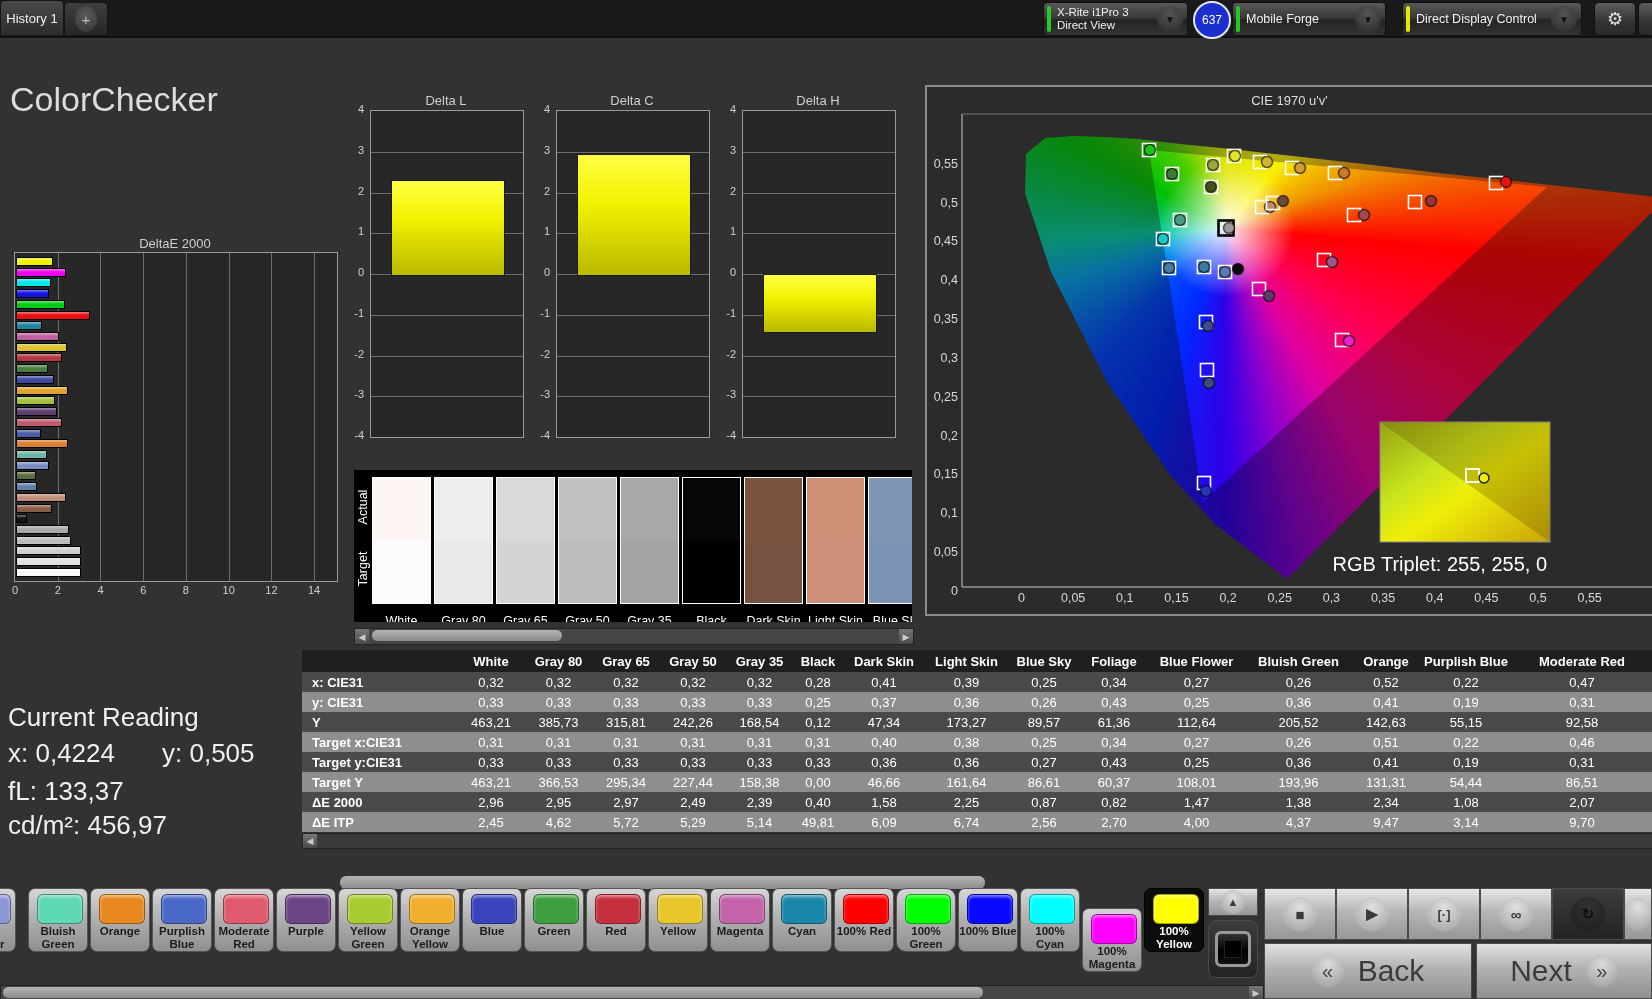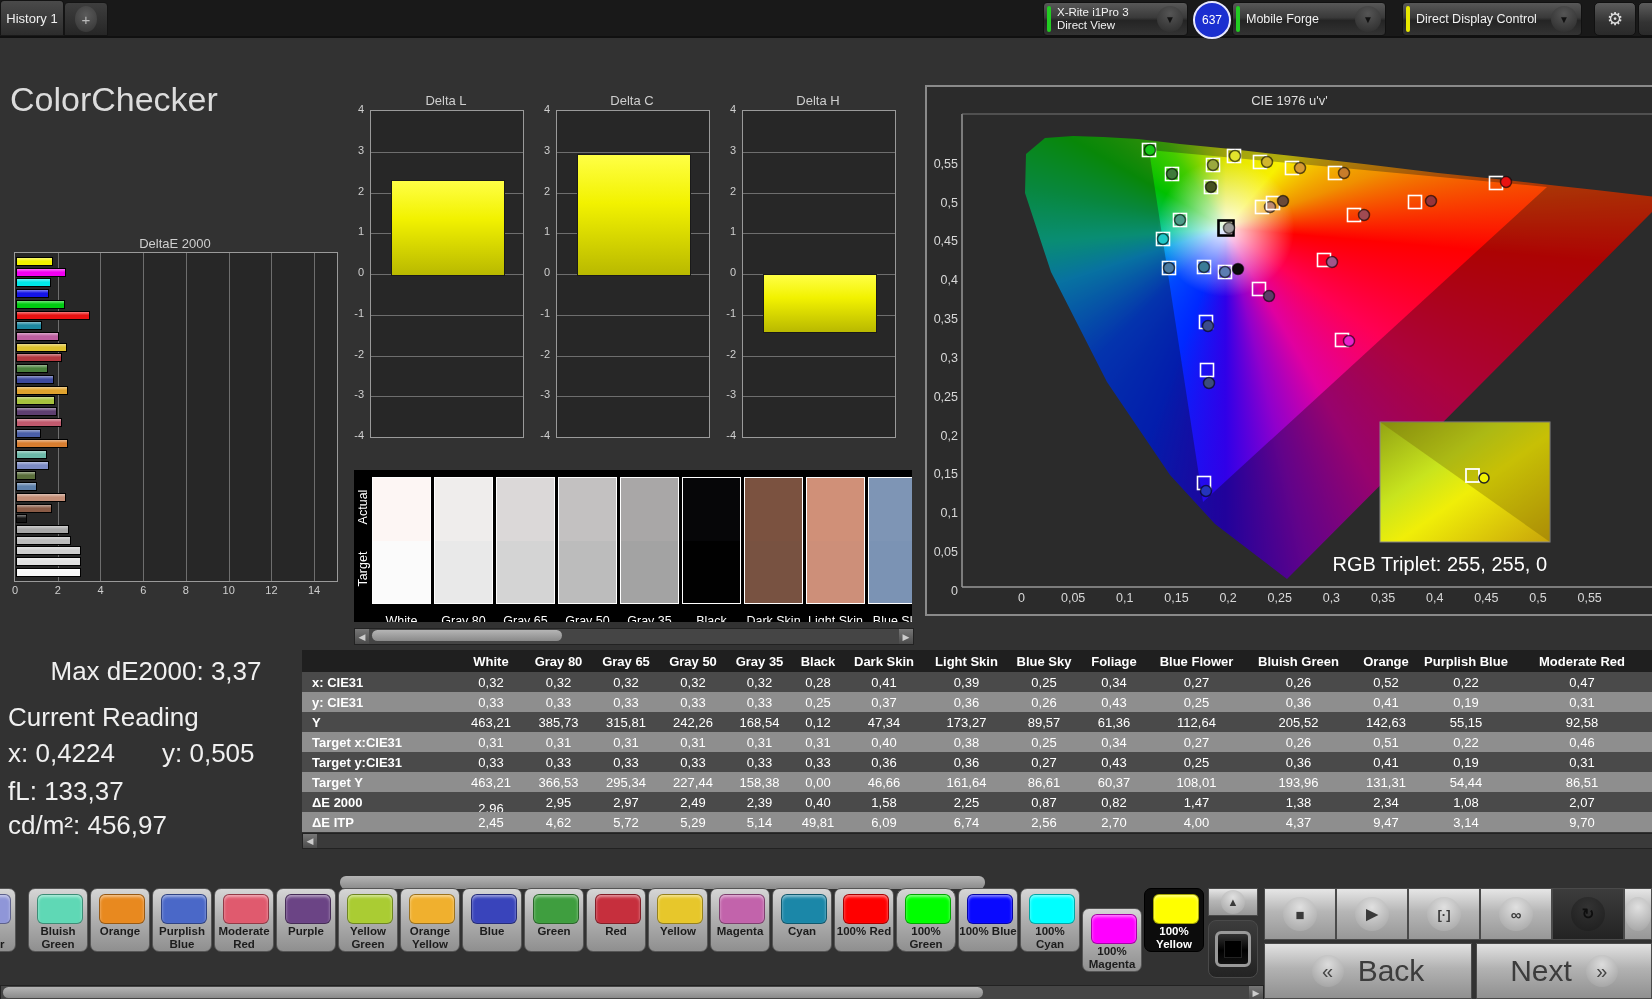--- a/index.html
+++ b/index.html
@@ -305,29 +305,28 @@
   <div class="abs hscroll" style="left:354px;top:628px;width:558px;height:15px;">
     <div class="harrow" style="left:0;">
         <span>◀</span>
       </div>
     <div class="hthumb" style="left:17px;width:190px;"></div>
     <div class="harrow" style="right:0;">
         <span>▶</span>
       </div>
   </div>
 
-  <div class="abs stat" style="left:0;top:656px;width:312px;text-align:center;">Max dE2000: 3,37</div>
   <div class="abs stat" style="left:8px;top:702px;">Current Reading</div>
   <div class="abs stat" style="left:8px;top:738px;">x: 0,4224</div>
   <div class="abs stat" style="left:162px;top:738px;">y: 0,505</div>
   <div class="abs stat" style="left:8px;top:776px;">fL: 133,37</div>
   <div class="abs stat" style="left:8px;top:810px;">cd/m²: 456,97</div>
 
   <div class="abs" id="cie">
-    <div class="abs" style="left:0;top:6px;width:100%;text-align:center;font-size:13px;color:#ddd;">CIE 1976 u'v'</div>
+    <div class="abs" style="left:0;top:6px;width:100%;text-align:center;font-size:13px;color:#ddd;">CIE 1970 u'v'</div>
     <div class="cie-gamut" style="filter:brightness(.72) saturate(.92);clip-path:path('M360 492 L288 437 L243 388 L180 295 L124 185 L98 106 L99 67 L118 51 L146 49 L176 50 L211 52 L253 57 L304 62 L366 69 L437 77 L511 86 L579 93 L632 99 L669 103 L739 111 Z');"></div>
     <div class="cie-gamut" style="clip-path:path('M222 63 L620 100 L276 415 Z');"></div>
     <svg id="cie-svg" width="727" height="527" style="position:absolute;left:0;top:0;">
       <defs>
         <linearGradient id="insetgrad" x1="0" y1="0" x2="1" y2="1">
           <stop offset="0" stop-color="#93a414"></stop>
           <stop offset="0.35" stop-color="#c8e41e"></stop>
           <stop offset="0.55" stop-color="#f0ee08"></stop>
           <stop offset="1" stop-color="#c8a40a"></stop>
         </linearGradient>
@@ -546,21 +545,21 @@
         <div class="tcell" style="width: 72px;">86,61</div>
         <div class="tcell" style="width: 68px;">60,37</div>
         <div class="tcell" style="width: 97px;">108,01</div>
         <div class="tcell" style="width: 107px;">193,96</div>
         <div class="tcell" style="width: 68px;">131,31</div>
         <div class="tcell" style="width: 92px;">54,44</div>
         <div class="tcell" style="width: 140px;">86,51</div>
       </div>
       <div class="trow" style="top: 142px; background: rgb(74, 74, 74);">
         <div class="tcell tlabel" style="width: 155px;">ΔE 2000</div>
-        <div class="tcell" style="width: 68px; margin-top: 6px;">2,96</div>
+        <div class="tcell" style="width: 68px;">2,96</div>
         <div class="tcell" style="width: 67px;">2,95</div>
         <div class="tcell" style="width: 68px;">2,97</div>
         <div class="tcell" style="width: 66px;">2,49</div>
         <div class="tcell" style="width: 67px;">2,39</div>
         <div class="tcell" style="width: 50px;">0,40</div>
         <div class="tcell" style="width: 82px;">1,58</div>
         <div class="tcell" style="width: 83px;">2,25</div>
         <div class="tcell" style="width: 72px;">0,87</div>
         <div class="tcell" style="width: 68px;">0,82</div>
         <div class="tcell" style="width: 97px;">1,47</div>

